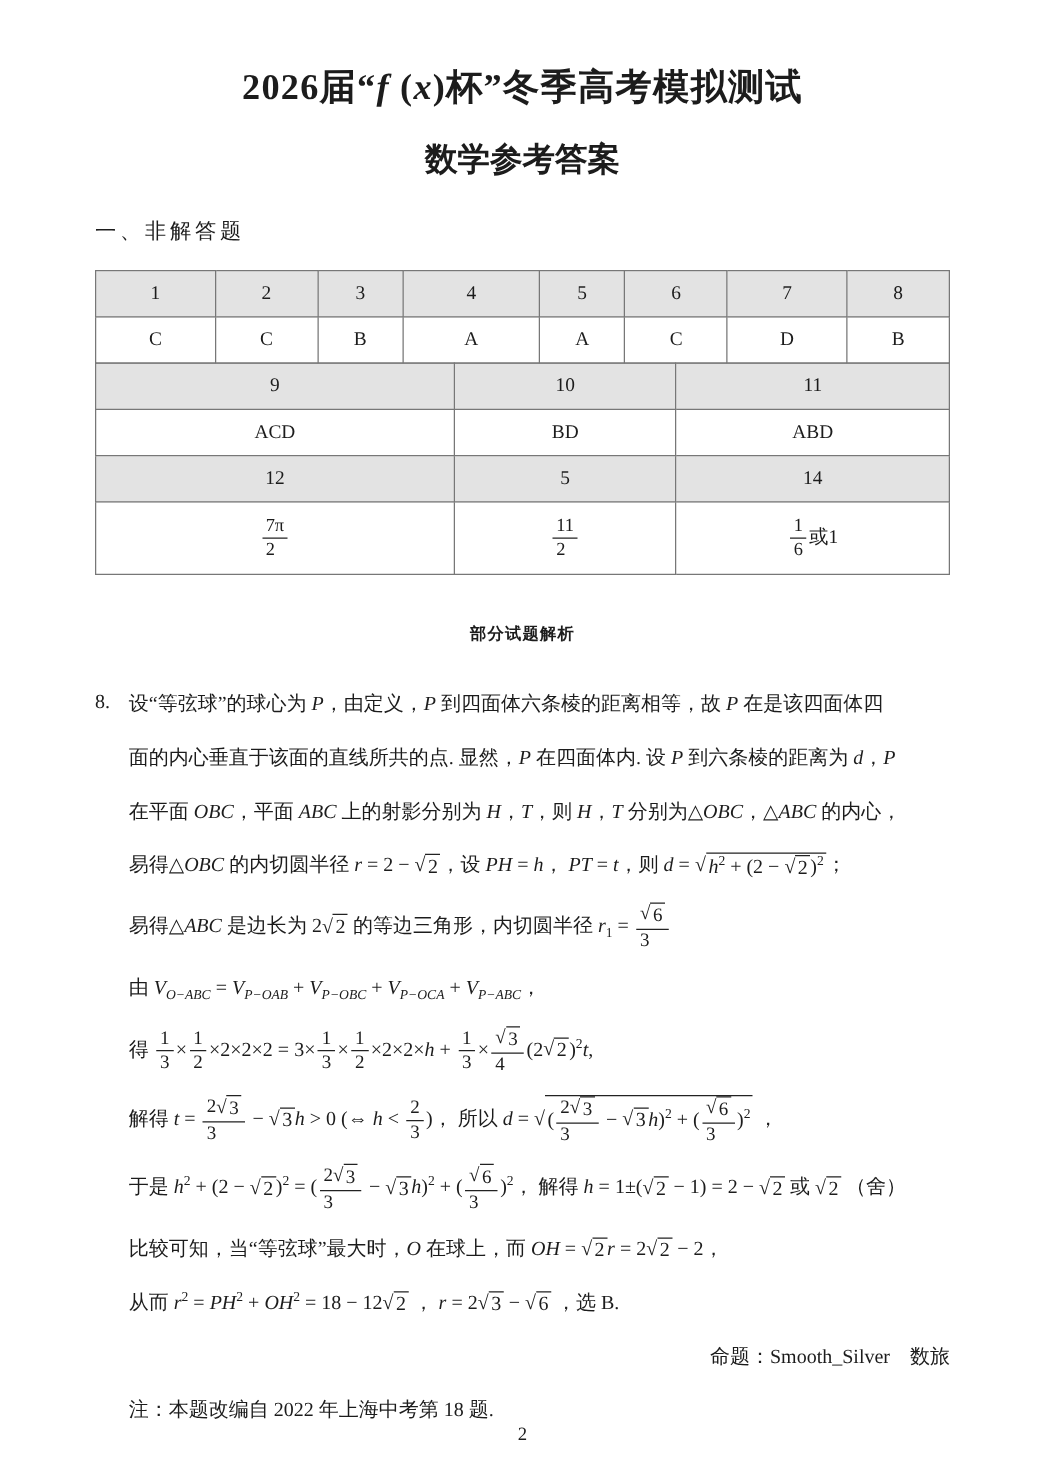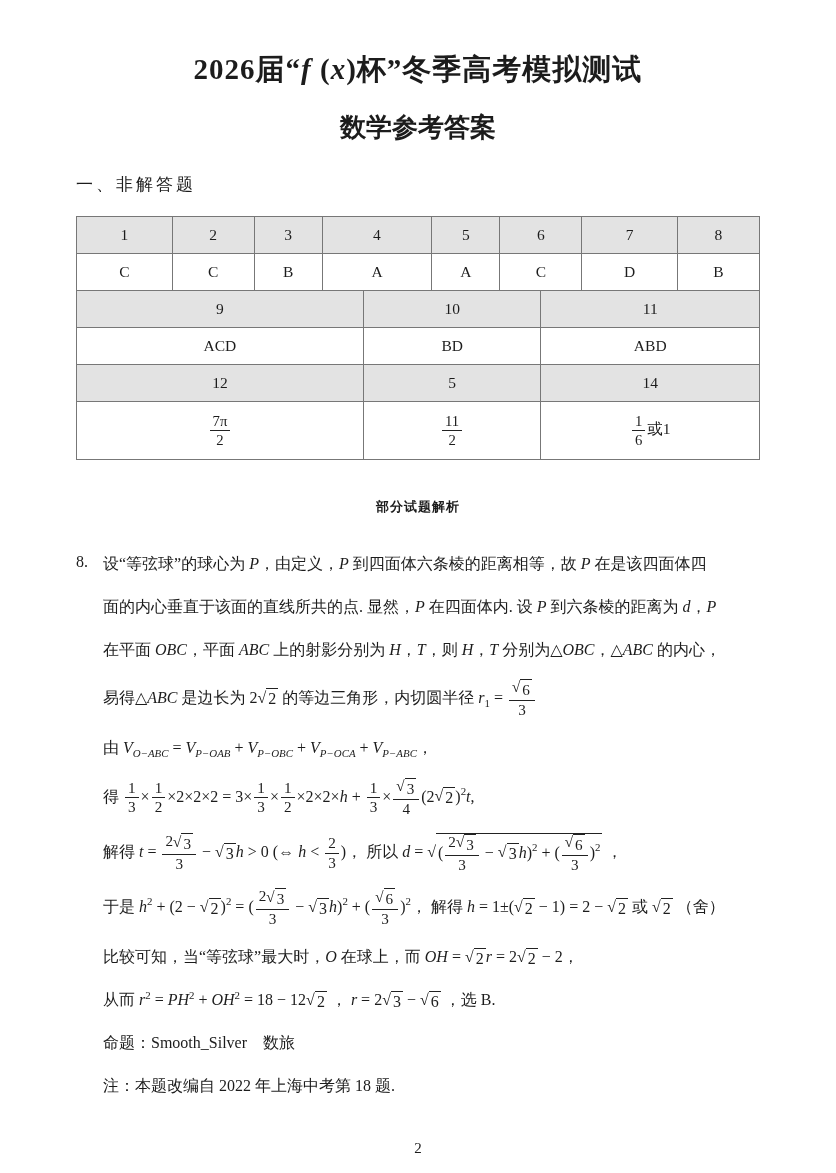--- a/index.html
+++ b/index.html
@@ -35,29 +35,29 @@
   tr.tall td { height:58px; }
 
   .sec2 {
     text-align:center; font-weight:bold; font-size:13px; margin-top:38px;
     font-family:"Liberation Sans","DejaVu Sans",sans-serif; letter-spacing:1px;
   }
 
   .solution { margin-top:34px; position:relative; padding-left:27px; }
   .qnum { position:absolute; left:0; top:3px; }
   .line { margin-bottom:15px; line-height:1.75; }
-  .line.author { margin-top:6px; }
+  .line.author { margin-top:6px;text-align:right; }
   .line.note { margin-bottom:0; }
 
   i { font-style:italic; font-family:"Liberation Serif","DejaVu Serif",serif; }
   sup,sub { font-size:0.68em; }
   sub i { font-style:italic; }
 
   .frac {
-    display:inline-block; vertical-align:middle; text-align:center;
+    display:inline-block; vertical-align:middle; text-align:left;
     line-height:1.1; margin:0 2px; font-size:0.95em;
   }
   .frac .num { display:block; border-bottom:1px solid #222; padding:0 3px 1px 3px; }
   .frac .den { display:block; padding:1px 3px 0 3px; }
   .sqrt { white-space:nowrap; }
   .rad {
     display:inline-block; border-top:1px solid #222; padding:0 2px;
     vertical-align:middle; line-height:1.25;
   }
 
@@ -140,20 +140,21 @@
   </tbody>
     </table>
 
   <div class="sec2">部分试题解析</div>
 
   <div class="solution">
     <span class="qnum">8.</span>
     <div class="line">设“等弦球”的球心为 <i>P</i>，由定义，<i>P</i> 到四面体六条棱的距离相等，故 <i>P</i> 在是该四面体四</div>
     <div class="line">面的内心垂直于该面的直线所共的点. 显然，<i>P</i> 在四面体内. 设 <i>P</i> 到六条棱的距离为 <i>d</i>，<i>P</i></div>
     <div class="line">在平面 <i>OBC</i>，平面 <i>ABC</i> 上的射影分别为 <i>H</i>，<i>T</i>，则 <i>H</i>，<i>T</i> 分别为△<i>OBC</i>，△<i>ABC</i> 的内心，</div>
+    <div class="line">易得△<i>OBC</i> 的内切圆半径 <i>r</i> = 2 − <span class="sqrt">√<span class="rad">2</span></span>，设 <i>PH</i> = <i>h</i>， <i>PT</i> = <i>t</i>，则 <i>d</i> = <span class="sqrt">√<span class="rad"><i>h</i><sup>2</sup> + (2 − <span class="sqrt">√<span class="rad">2</span></span>)<sup>2</sup></span></span>；</div>
     <div class="line">易得△<i>ABC</i> 是边长为 2<span class="sqrt">√<span class="rad">2</span></span> 的等边三角形，内切圆半径 <i>r</i><sub>1</sub> = <span class="frac"><span class="num"><span class="sqrt">√<span class="rad">6</span></span></span><span class="den">3</span></span></div>
     <div class="line">由 <i>V</i><sub><i>O−ABC</i></sub> = <i>V</i><sub><i>P−OAB</i></sub> + <i>V</i><sub><i>P−OBC</i></sub> + <i>V</i><sub><i>P−OCA</i></sub> + <i>V</i><sub><i>P−ABC</i></sub>，</div>
     <div class="line">得 <span class="frac"><span class="num">1</span><span class="den">3</span></span>×<span class="frac"><span class="num">1</span><span class="den">2</span></span>×2×2×2 = 3×<span class="frac"><span class="num">1</span><span class="den">3</span></span>×<span class="frac"><span class="num">1</span><span class="den">2</span></span>×2×2×<i>h</i> + <span class="frac"><span class="num">1</span><span class="den">3</span></span>×<span class="frac"><span class="num"><span class="sqrt">√<span class="rad">3</span></span></span><span class="den">4</span></span>(2<span class="sqrt">√<span class="rad">2</span></span>)<sup>2</sup><i>t</i>,</div>
     <div class="line">解得 <i>t</i> = <span class="frac"><span class="num">2<span class="sqrt">√<span class="rad">3</span></span></span><span class="den">3</span></span> − <span class="sqrt">√<span class="rad">3</span></span><i>h</i> &gt; 0 (⇔ <i>h</i> &lt; <span class="frac"><span class="num">2</span><span class="den">3</span></span>)， 所以 <i>d</i> = <span class="sqrt">√<span class="rad">(<span class="frac"><span class="num">2<span class="sqrt">√<span class="rad">3</span></span></span><span class="den">3</span></span> − <span class="sqrt">√<span class="rad">3</span></span><i>h</i>)<sup>2</sup> + (<span class="frac"><span class="num"><span class="sqrt">√<span class="rad">6</span></span></span><span class="den">3</span></span>)<sup>2</sup></span></span> ，</div>
     <div class="line">于是 <i>h</i><sup>2</sup> + (2 − <span class="sqrt">√<span class="rad">2</span></span>)<sup>2</sup> = (<span class="frac"><span class="num">2<span class="sqrt">√<span class="rad">3</span></span></span><span class="den">3</span></span> − <span class="sqrt">√<span class="rad">3</span></span><i>h</i>)<sup>2</sup> + (<span class="frac"><span class="num"><span class="sqrt">√<span class="rad">6</span></span></span><span class="den">3</span></span>)<sup>2</sup>， 解得 <i>h</i> = 1±(<span class="sqrt">√<span class="rad">2</span></span> − 1) = 2 − <span class="sqrt">√<span class="rad">2</span></span> 或 <span class="sqrt">√<span class="rad">2</span></span> （舍）</div>
     <div class="line">比较可知，当“等弦球”最大时，<i>O</i> 在球上，而 <i>OH</i> = <span class="sqrt">√<span class="rad">2</span></span><i>r</i> = 2<span class="sqrt">√<span class="rad">2</span></span> − 2，</div>
     <div class="line">从而 <i>r</i><sup>2</sup> = <i>PH</i><sup>2</sup> + <i>OH</i><sup>2</sup> = 18 − 12<span class="sqrt">√<span class="rad">2</span></span> ， <i>r</i> = 2<span class="sqrt">√<span class="rad">3</span></span> − <span class="sqrt">√<span class="rad">6</span></span> ，选 B.</div>
     <div class="line author">命题：Smooth_Silver　数旅</div>
     <div class="line note">注：本题改编自 2022 年上海中考第 18 题.</div>
   </div>

